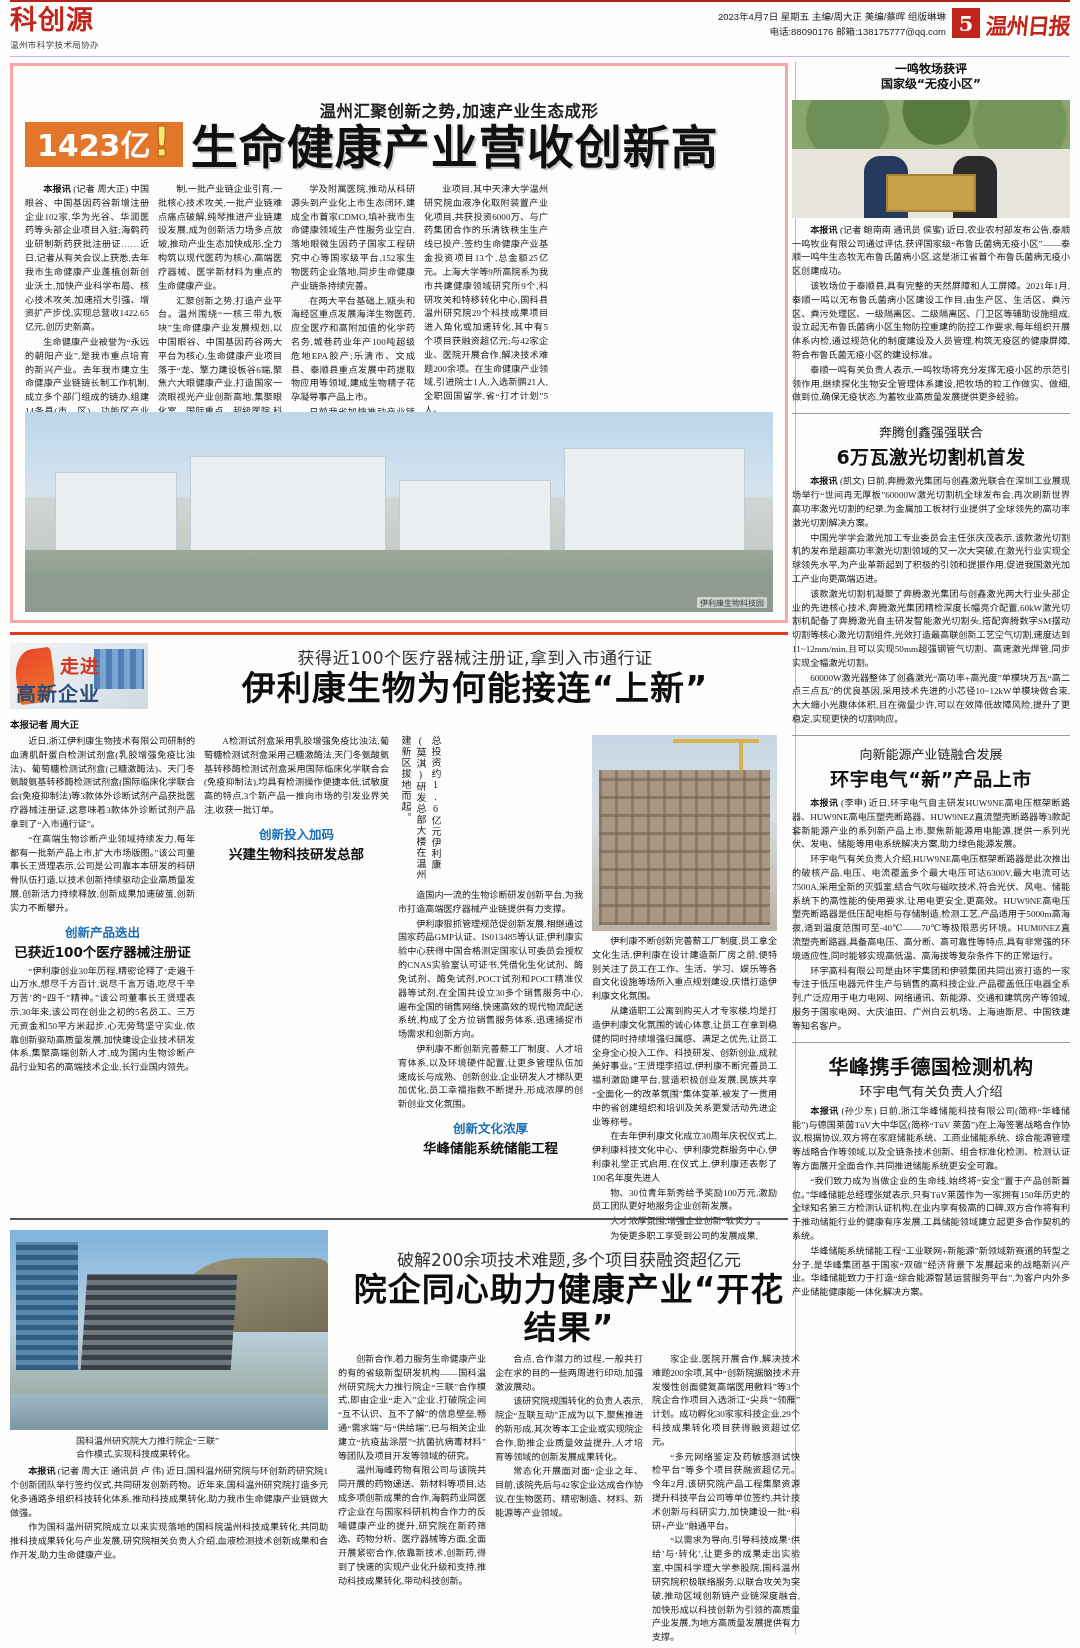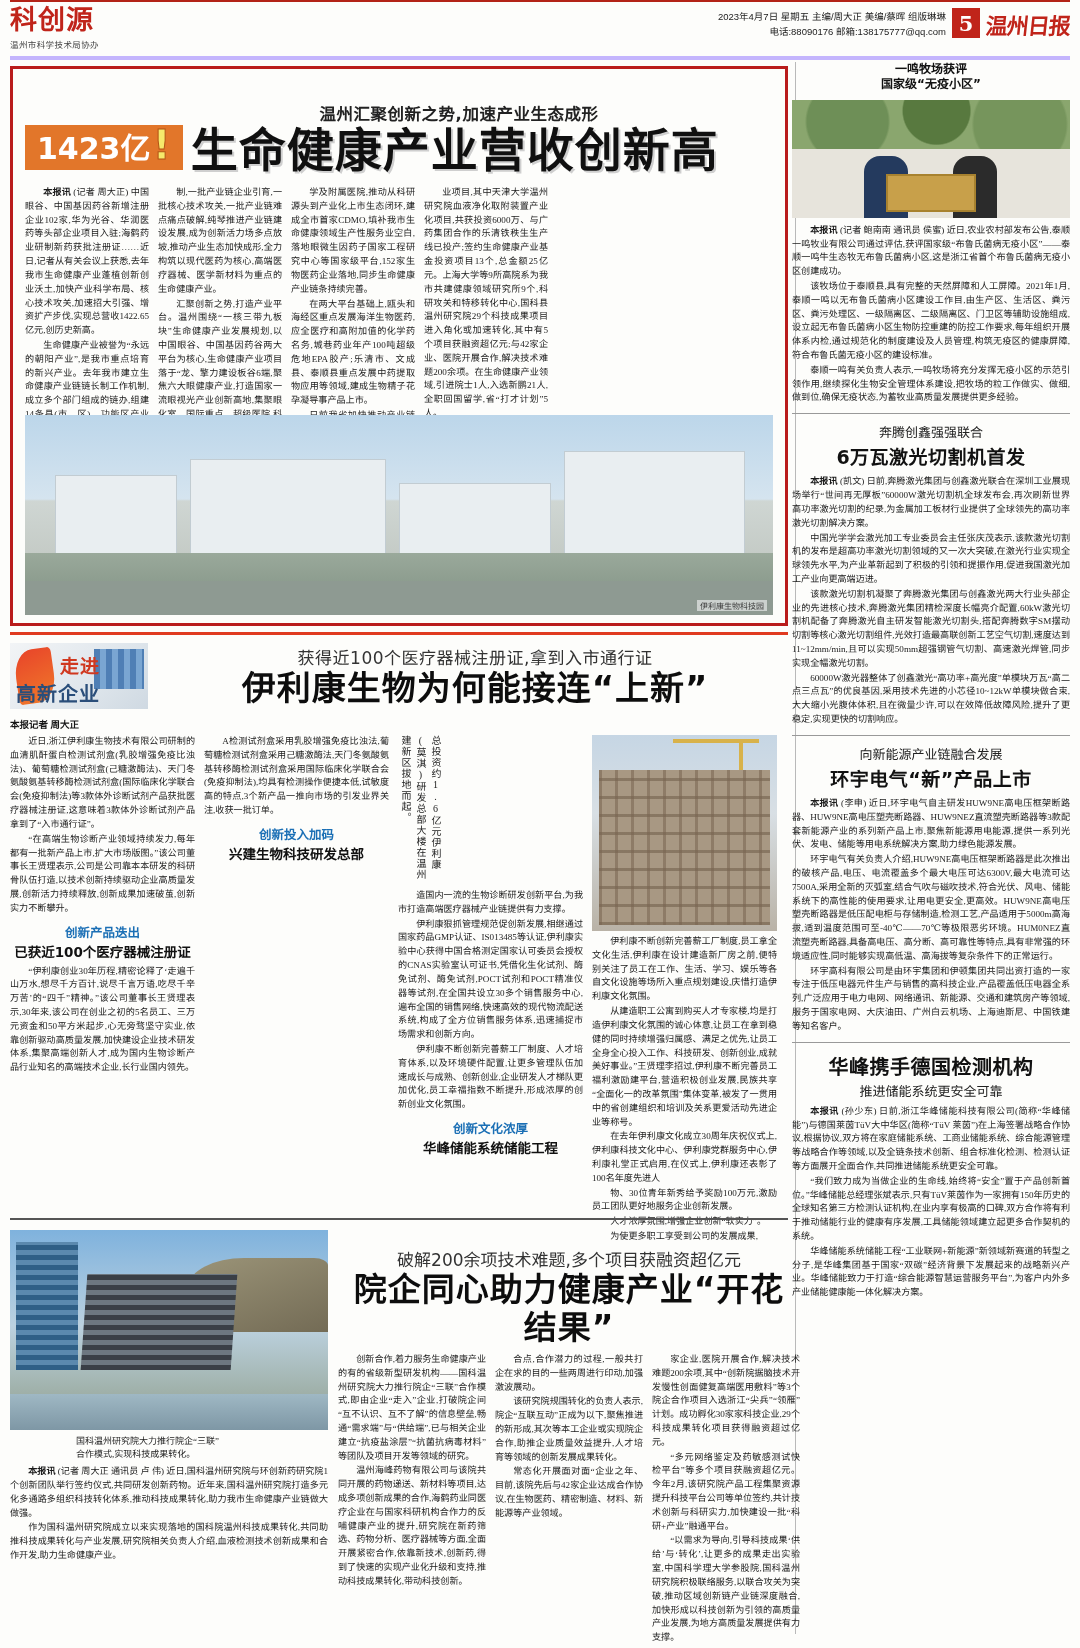--- a/index.html
+++ b/index.html
@@ -6,21 +6,21 @@
   body{
     width:1080px;height:1648px;
     background:#fdfdfb;
     font-family:"Liberation Serif","DejaVu Serif",serif;
     color:#141414;
     overflow:hidden;
   }
   .page{position:relative;width:1080px;height:1648px;box-sizing:border-box;padding:0 10px;}
 
   
-  .masthead{position:relative;height:56px;border-bottom:4px solid #c4b5fd;display:flex;align-items:flex-start;}
+  .masthead{position:relative;height:56px;border-bottom:1px solid #c4b5fd;display:flex;align-items:flex-start;}
   .masthead:before{content:"";position:absolute;left:0;right:0;top:0;height:2px;background:#b32317;}
   .mh-left{padding-top:6px;}
   .mh-title{
     font-family:"DejaVu Serif",serif;
     font-size:27px;font-weight:700;color:#c0241a;letter-spacing:1px;line-height:1.05;
   }
   .mh-sub{font-size:8.5px;color:#444;margin-top:4px;letter-spacing:.4px;}
   .mh-right{margin-left:auto;display:flex;align-items:flex-start;padding-top:10px;gap:6px;}
   .mh-meta{text-align:right;font-size:9.5px;line-height:1.55;color:#1b1b1b;font-family:"Liberation Sans",sans-serif;}
   .mh-pagenum{
@@ -34,21 +34,21 @@
     letter-spacing:-1px;margin-top:-2px;transform:skewX(-6deg);
   }
 
   
   .col{font-size:9.1px;line-height:1.52;text-align:justify;color:#1a1a1a;}
   .col p{margin:0 0 1px 0;text-indent:2em;}
   .lead{font-weight:700;}
 
   
   .feature{
-    position:relative;margin-top:6px;border:3px solid #b91c1c;
+    position:relative;margin-top:6px;border:3px solid #fca5a5;
     width:778px;box-sizing:border-box;padding:10px 12px 8px 12px;height:560px;
   }
   .feat-sub{text-align:center;font-size:16.5px;font-weight:700;color:#222;letter-spacing:.5px;margin:22px 0 2px 120px;
     font-family:"DejaVu Sans","Liberation Sans",sans-serif;}
   .feat-row{display:flex;align-items:flex-end;gap:8px;}
   .badge{
     background:#e2762a;color:#fff;font-family:"DejaVu Sans",sans-serif;font-weight:700;
     font-size:30px;padding:2px 12px 4px 12px;line-height:1.15;position:relative;top:-4px;
   }
   .badge-bang{
@@ -232,21 +232,21 @@
           <p><span class="lead">本报讯</span> (李申) 近日,环宇电气自主研发HUW9NE高电压框架断路器、HUW9NE高电压塑壳断路器、HUW9NEZ直流塑壳断路器等3款配套新能源产业的系列新产品上市,聚焦新能源用电能源,提供一系列光伏、发电、储能等用电系统解决方案,助力绿色能源发展。</p>
           <p>环宇电气有关负责人介绍,HUW9NE高电压框架断路器是此次推出的破核产品,电压、电流覆盖多个最大电压可达6300V,最大电流可达7500A,采用全新的灭弧室,结合气吹与磁吹技术,符合光伏、风电、储能系统下的高性能的使用要求,让用电更安全,更高效。HUW9NE高电压塑壳断路器是低压配电柜与存储制造,检测工艺,产品适用于5000m高海拔,适到温度范围可至-40℃——70℃等极限恶劣环境。HUM0NEZ直流塑壳断路器,具备高电压、高分断、高可靠性等特点,具有非常强的环境适应性,同时能够实现高低温、高海拔等复杂条件下的正常运行。</p>
           <p>环宇高科有限公司是由环宇集团和伊顿集团共同出资打造的一家专注于低压电器元件生产与销售的高科技企业,产品覆盖低压电器全系列,广泛应用于电力电网、网络通讯、新能源、交通和建筑房产等领域,服务于国家电网、大庆油田、广州白云机场、上海迪斯尼、中国铁建等知名客户。</p>
         </div>
     </div>
 
     <div class="rail-sep"></div>
 
     <div>
       <div class="rail-h2" style="font-size:20px;margin-bottom:1px">华峰携手德国检测机构</div>
-      <div class="rail-h2-sub" style="margin-bottom:5px">推进储能系统更安全可靠</div>
+      <div class="rail-h2-sub" style="margin-bottom:5px">环宇电气有关负责人介绍</div>
       <div class="col">
           <p><span class="lead">本报讯</span> (孙少东) 日前,浙江华峰储能科技有限公司(简称“华峰储能”)与德国莱茵TüV大中华区(简称“TüV 莱茵”)在上海签署战略合作协议,根据协议,双方将在家庭储能系统、工商业储能系统、综合能源管理等战略合作等领域,以及全链条技术创新、组合标准化检测、检测认证等方面展开全面合作,共同推进储能系统更安全可靠。</p>
           <p>“我们致力成为当做企业的生命线,始终将“安全”置于产品创新首位。”华峰储能总经理张斌表示,只有TüV莱茵作为一家拥有150年历史的全球知名第三方检测认证机构,在业内享有极高的口碑,双方合作将有利于推动储能行业的健康有序发展,工具储能领域建立起更多合作契机的系统。</p>
           <p>华峰储能系统储能工程“工业联网+新能源”新领域新赛道的转型之分子,是华峰集团基于国家“双碳”经济背景下发展起来的战略新兴产业。华峰储能致力于打造“综合能源智慧运营服务平台”,为客户内外多产业储能健康能一体化解决方案。</p>
         </div>
     </div>
 
   </div>
 
   <div class="mid">

